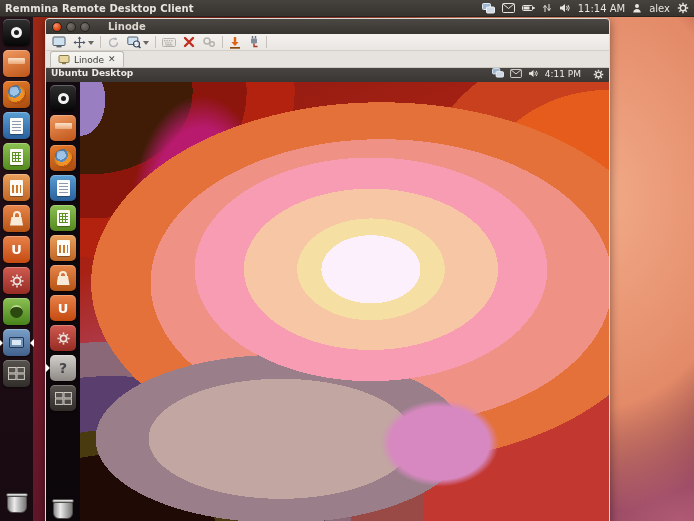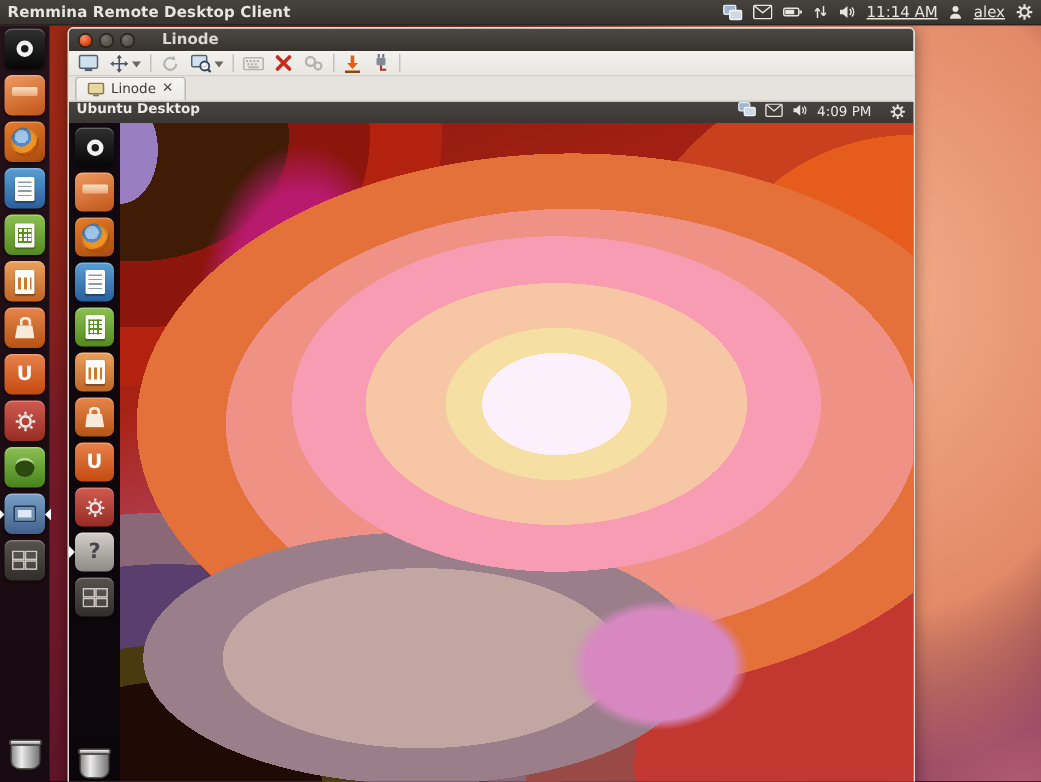--- a/index.html
+++ b/index.html
@@ -14,21 +14,21 @@
       radial-gradient(ellipse 500px 360px at 0% 10%, #a02a16 0%, rgba(160,42,22,0) 65%),
       radial-gradient(ellipse 480px 280px at 98% 100%, #b05a74 0%, rgba(176,90,116,0) 55%),
       linear-gradient(150deg, #8a2014 0%, #70182a 45%, #4c1426 75%, #6e2a44 100%);
   }
 
   
   .top-panel { position:absolute; top:0; left:0; right:0; height:17px; z-index:60;
     background:linear-gradient(#46423d,#36322d); border-bottom:1px solid #272420;
     color:#e8e4de; font-size:10px; display:flex; align-items:center; padding:0 5px;justify-content:center; }
   .panel-title { font-weight:bold; letter-spacing:.1px; }
-  .panel-right { margin-left:auto; display:flex; align-items:center; gap:7px;text-decoration:underline; }
+  .panel-right { margin-left:auto; display:flex; align-items:center; gap:7px; }
   .panel-right svg { display:block; }
   .ptime { font-size:10px; }
   .puser { font-size:10px; }
 
   
   .launcher { position:absolute; display:flex; flex-direction:column; align-items:center; z-index:50; }
   .launcher-outer { top:17px; left:0; width:33px; bottom:0;
     background:linear-gradient(180deg,#26121a 0%, #1c0d13 60%, #170a10 100%); padding-top:2px; }
   .litem { position:relative; margin-bottom:4px; }
   .litem.pip-left::before { content:""; position:absolute; left:-4px; top:50%; margin-top:-4px;
@@ -382,21 +382,21 @@
                 <rect x="4.5" y="4" width="8" height="6" rx="1" fill="#cfd9e4" stroke="#eef2f6"></rect>
               </svg></span>
           <span><svg width="12" height="9" viewBox="0 0 13 10">
                 <rect x="0.5" y="0.5" width="12" height="9" rx="1" fill="none" stroke="#e8e4de"></rect>
                 <path d="M1 1l5.5 4.5L12 1" fill="none" stroke="#e8e4de"></path>
               </svg></span>
           <span><svg width="11" height="9" viewBox="0 0 12 10">
                 <path d="M1 3.5h2L6 1v8L3 6.5H1z" fill="#e8e4de"></path>
                 <path d="M7.5 3a3 3 0 010 4M9 2a4.6 4.6 0 010 6" stroke="#e8e4de" fill="none"></path>
               </svg></span>
-          <span>4:09 PM</span>
+          <span>4:11 PM</span>
           <span class="rp-gear">
               <svg width="11" height="11" viewBox="0 0 12 12">
                 <g stroke="#e8e4de" stroke-width="1.5">
                   <line x1="6" y1="0.8" x2="6" y2="2.8"></line>
                   <line x1="6" y1="9.2" x2="6" y2="11.2"></line>
                   <line x1="0.8" y1="6" x2="2.8" y2="6"></line>
                   <line x1="9.2" y1="6" x2="11.2" y2="6"></line>
                   <line x1="2.3" y1="2.3" x2="3.7" y2="3.7"></line>
                   <line x1="8.3" y1="8.3" x2="9.7" y2="9.7"></line>
                   <line x1="9.7" y1="2.3" x2="8.3" y2="3.7"></line>

